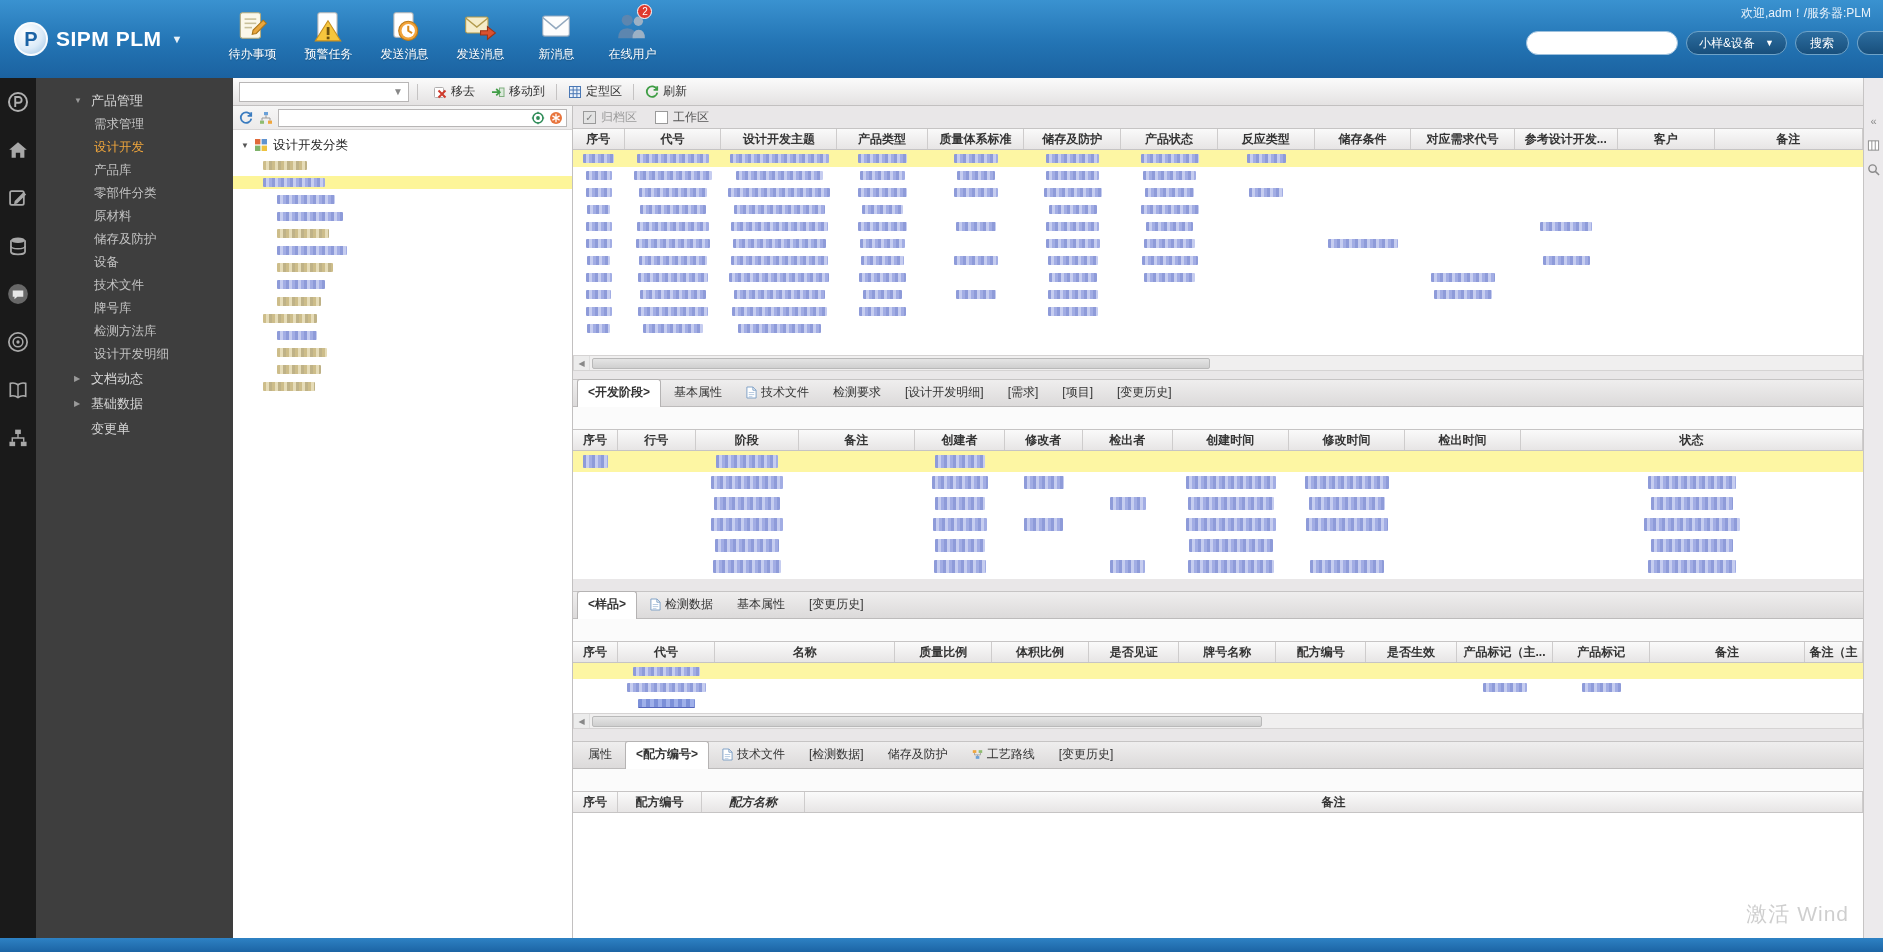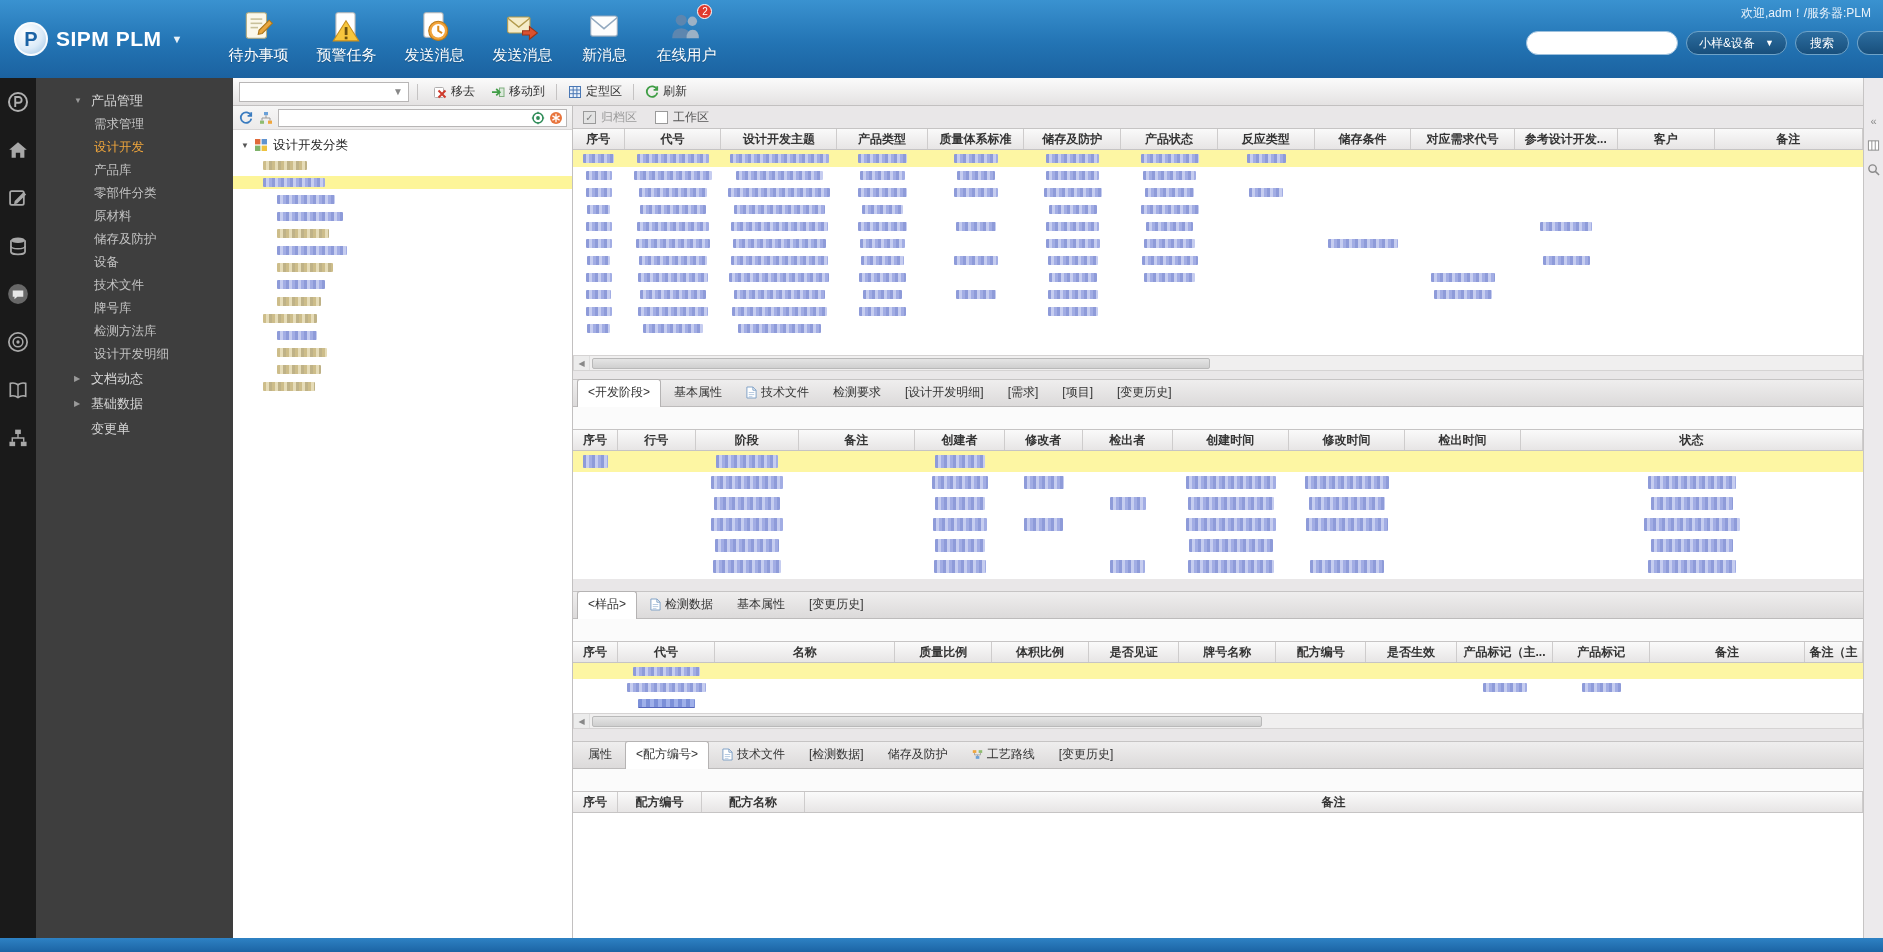--- a/index.html
+++ b/index.html
@@ -9,21 +9,21 @@
 
 
 .topbar{height:78px;flex:0 0 78px;background:linear-gradient(180deg,#3a92d0 0%,#2374b4 55%,#1b62a0 100%);display:flex;align-items:stretch;color:#fff;overflow:hidden;position:relative;}
 .brand{display:flex;align-items:center;gap:8px;padding:0 18px 0 14px;cursor:pointer;}
 .brand-circle{width:34px;height:34px;border-radius:50%;background:radial-gradient(circle at 35% 30%,#ffffff,#dcebf8 55%,#9cc3e4);color:#1c63a5;font-weight:bold;font-size:20px;display:flex;align-items:center;justify-content:center;border:2px solid rgba(255,255,255,.85);}
 .brand-text{font-size:21px;font-weight:bold;letter-spacing:.5px;white-space:nowrap;}
 .brand-caret{font-size:11px;opacity:.9;margin-left:2px;}
 .htoolbar{display:flex;align-items:flex-start;gap:28px;padding:9px 10px 0 28px;}
 .hitem{display:flex;flex-direction:column;align-items:center;gap:3px;cursor:pointer;position:relative;min-width:48px;}
 .hitem .ic{width:34px;height:34px;}
-.hlabel{font-size:15px;color:#fff;white-space:nowrap;text-shadow:0 1px 1px rgba(0,0,0,.25);}
+.hlabel{font-size:12px;color:#fff;white-space:nowrap;text-shadow:0 1px 1px rgba(0,0,0,.25);}
 .badge{position:absolute;top:-5px;right:4px;background:#e03a2f;color:#fff;border-radius:8px;min-width:15px;height:15px;font-size:10px;line-height:13px;text-align:center;padding:0 3px;border:1px solid #fff;}
 .hright{margin-left:auto;display:flex;flex-direction:column;align-items:flex-end;padding:5px 12px 0 0;gap:9px;}
 .welcome{font-size:12px;color:#eaf3fb;white-space:nowrap;}
 .searchrow{display:flex;align-items:center;gap:8px;}
 .hsearch{width:152px;height:24px;border-radius:12px;border:1px solid #9cc0dd;background:#fff;padding:0 10px;font-size:12px;outline:none;}
 .scope{height:24px;border-radius:12px;background:linear-gradient(180deg,#2c6d9f,#184f7c);border:1px solid #6fa3c8;color:#fff;display:flex;align-items:center;gap:10px;padding:0 12px;font-size:12px;cursor:pointer;white-space:nowrap;}
 .scope .caret{font-size:9px;}
 .hbtn{height:24px;border-radius:12px;background:linear-gradient(180deg,#2c6d9f,#184f7c);border:1px solid #6fa3c8;color:#fff;padding:0 14px;font-size:12px;cursor:pointer;}
 .edgepill{width:28px;height:24px;border-radius:12px 0 0 12px;background:linear-gradient(180deg,#2c6d9f,#184f7c);border:1px solid #6fa3c8;border-right:none;margin-right:-14px;}
 
@@ -82,21 +82,21 @@
 .redact.tan{background:repeating-linear-gradient(90deg,#cdbd8a 0 3px,#e6dcb8 3px 6px,#bfb287 6px 9px);}
 .redact.linkish{background:repeating-linear-gradient(90deg,#7b8fd8 0 4px,#9fb0ea 4px 8px);border-bottom:1px solid #5566bb;}
 .t-phase .redact{height:13px;}
 .hscroll{height:16px;flex:0 0 16px;background:#f0efef;border:1px solid #d5d3d3;display:flex;align-items:center;}
 .harrow{width:16px;height:100%;display:flex;align-items:center;justify-content:center;color:#888;font-size:8px;border-right:1px solid #ddd;background:#ececec;cursor:pointer;}
 .hthumb{height:11px;background:linear-gradient(180deg,#e5e5e5,#cfcfcf);border:1px solid #b9b9b9;border-radius:2px;margin-left:2px;cursor:pointer;}
 .spacer{background:#e9e7e8;}
 .tabbar{height:28px;flex:0 0 28px;display:flex;align-items:flex-end;background:linear-gradient(180deg,#efeeee,#dcdada);border-top:1px solid #c6c4c4;border-bottom:1px solid #bdbbbb;padding-left:4px;gap:2px;}
 .tab{display:flex;align-items:center;gap:4px;padding:4px 10px 5px;font-size:12px;color:#333;cursor:pointer;border:1px solid transparent;border-bottom:none;white-space:nowrap;}
 .tab .ic{width:11px;height:13px;}
-.tab.active{background:#fff;border-color:#b5b3b3;border-radius:3px 3px 0 0;font-weight:normal;margin-bottom:-1px;padding-bottom:6px;}
+.tab.active{background:#fff;border-color:#b5b3b3;border-radius:3px 3px 0 0;font-weight:bold;margin-bottom:-1px;padding-bottom:6px;}
 .whitegap{flex:0 0 22px;background:#fbfbfb;}
 .watermark{position:absolute;right:14px;bottom:10px;font-size:21px;color:#9f9f9f;opacity:.5;letter-spacing:1px;}
 
 
 .rightrail{width:20px;flex:0 0 20px;background:#eceaec;border-left:1px solid #c6c4c4;display:flex;flex-direction:column;align-items:center;padding-top:36px;gap:10px;}
 .rr-ic{width:14px;height:14px;display:flex;align-items:center;justify-content:center;color:#8a8a8a;font-size:11px;cursor:pointer;}
 .rr-ic svg{width:13px;height:13px;display:block;}
 .footer{height:14px;flex:0 0 14px;background:linear-gradient(180deg,#2e82c4,#1c64a4);}
 </style>
 </head>
@@ -1107,23 +1107,26 @@
               <div class="tab">
                 <span>[变更历史]</span>
               </div>
             </div>
           <div class="whitegap"></div>
 
           <div class="grid t-formula" id="tbl-formula" style="flex:1;min-height:0;">
             <div class="grid-head">
                 <div class="hcell" style="width: 3.5%;">序号</div>
                 <div class="hcell" style="width: 6.5%;">配方编号</div>
-                <div class="hcell" style="width: 8%;">配方名称</div>
+                <div class="hcell" style="width: 8%; font-style: italic;">配方名称</div>
                 <div class="hcell" style="width: 82%;">备注</div>
               </div>
+            <div class="grid-body" style="flex:1;">
+              <span class="watermark">激活 Wind</span>
+            </div>
           </div>
 
         </section>
       </div>
     </main>
 
     <div class="rightrail">
       <div class="rr-ic">«</div>
       <div class="rr-ic">
           <svg viewBox="0 0 14 14">

